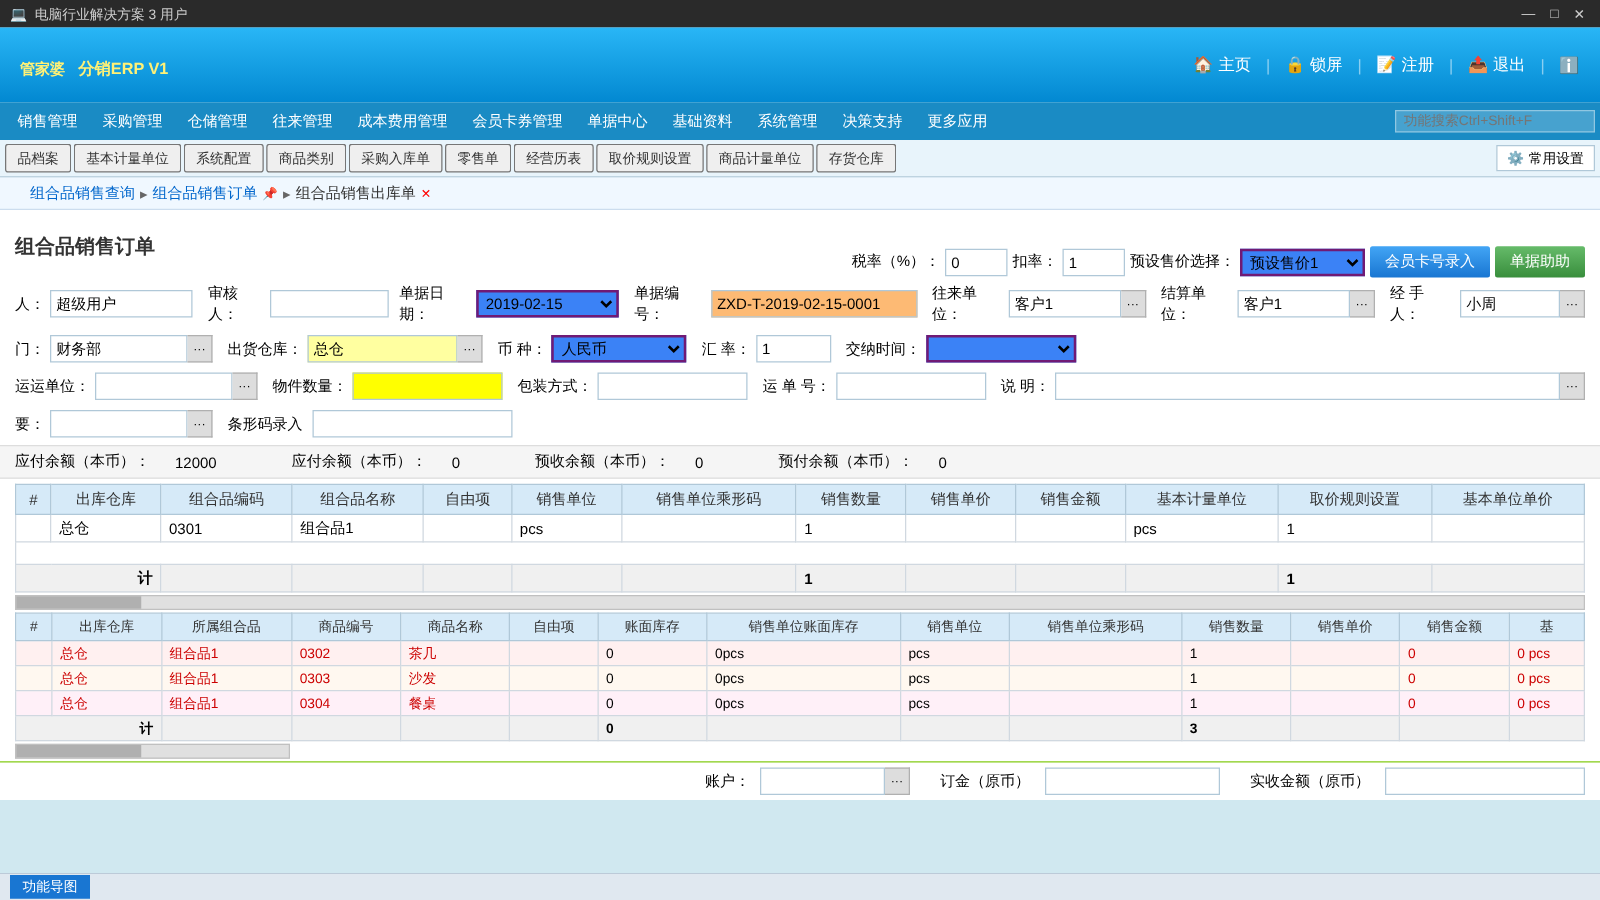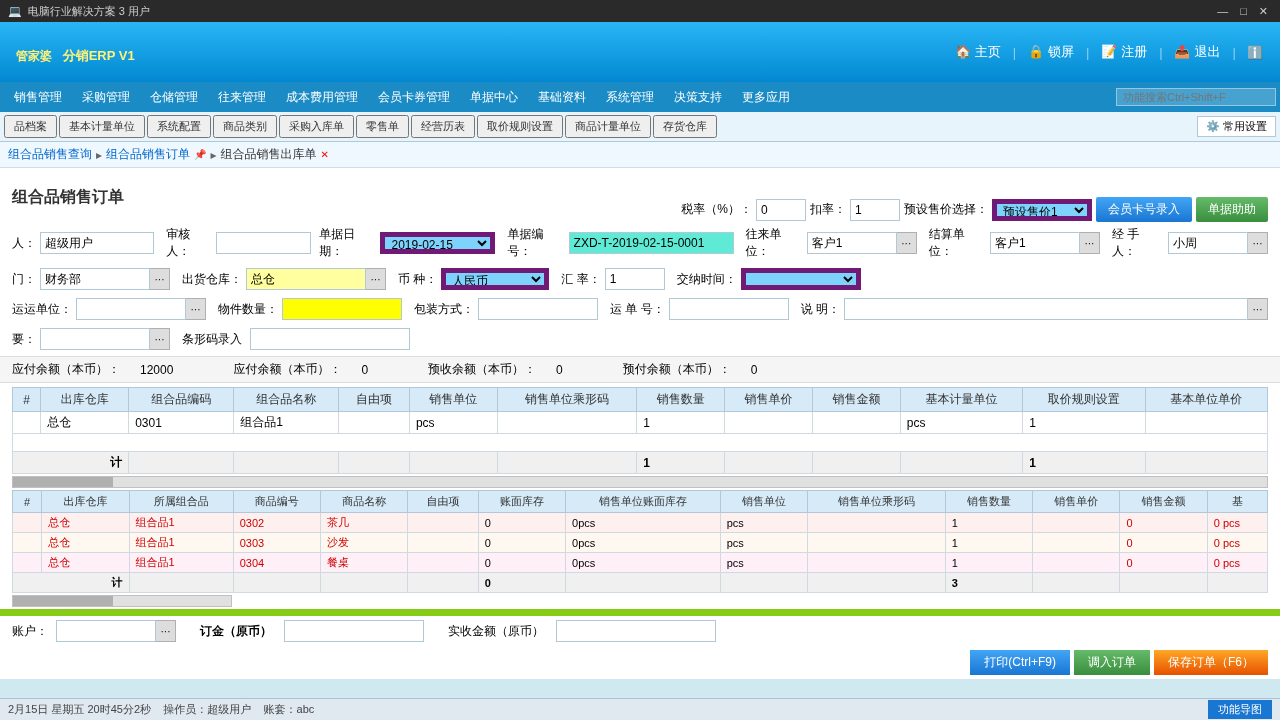--- a/index.html
+++ b/index.html
@@ -24,34 +24,34 @@
     .menu-item { color: white; padding: 0 10px; height: 30px; display: flex; align-items: center; cursor: pointer; font-size: 12px; }
     .menu-right { margin-left: auto; }
     .search-box { background: rgba(255,255,255,0.2); border: 1px solid rgba(255,255,255,0.4); color: white; padding: 2px 6px; font-size: 11px; width: 160px; }
 
     
     .toolbar { background: #e8f4fb; height: 30px; display: flex; align-items: center; padding: 0 4px; border-bottom: 1px solid #b0c8d8; gap: 2px; }
     .toolbar-btn { font-size: 11px; padding: 2px 8px; cursor: pointer; color: #333; }
     .settings-btn { margin-left: auto; background: #fff; border: 1px solid #b0c8d8; padding: 2px 8px; font-size: 11px; cursor: pointer; }
 
     
-    .breadcrumb { background: #f0f8ff; height: 26px; display: flex; align-items: center; padding: 0 8px; border-bottom: 1px solid #cde; gap: 4px; font-size: 12px; }
+    .breadcrumb { background: #f0f8ff; height: 26px; display: flex; align-items: center; padding: 0 24px; border-bottom: 1px solid #cde; gap: 4px; font-size: 12px; }
     .breadcrumb-item { color: #0066cc; cursor: pointer; }
     .breadcrumb-sep { color: #666; }
     .breadcrumb-current { color: #333; }
     .breadcrumb-icon { color: #888; font-size: 10px; }
 
     
     .main-content { background: white; margin: 0; padding: 0; }
     .page-title { font-size: 16px; font-weight: bold; color: #333; padding: 8px 12px 4px; }
     .form-row { display: flex; align-items: center; gap: 4px; margin-bottom: 4px; }
     .form-input { border: 1px solid #b0c8d8; height: 22px; padding: 0 4px; font-size: 12px; background: white; }
     .form-input-code { width: 160px; background: #ffffa0; }
     .form-input-sm { width: 60px; }
-    .form-select { border: 5px solid #701a75; height: 22px; font-size: 12px; background: #7dd3fc; padding: 0 2px; }
+    .form-select { border: 2px solid #701a75; height: 22px; font-size: 12px; background: #3b82f6; padding: 0 2px; }
     .field-with-btn { display: flex; }
     .field-with-btn input { flex: 1; }
     .field-with-btn .dots-btn { background: #ddd; border: 1px solid #b0b0b0; border-left: none; width: 20px; height: 22px; cursor: pointer; display: flex; align-items: center; justify-content: center; font-size: 10px; }
     .btn-blue { background: linear-gradient(180deg, #42a5f5, #1976d2); color: white; border: none; padding: 4px 12px; font-size: 12px; cursor: pointer; border-radius: 2px; }
     .btn-green { background: linear-gradient(180deg, #66bb6a, #388e3c); color: white; border: none; padding: 4px 12px; font-size: 12px; cursor: pointer; border-radius: 2px; }
 
     
     .summary-row { display: flex; align-items: center; padding: 4px 12px; gap: 20px; font-size: 12px; border-top: 1px solid #ddd; border-bottom: 1px solid #ddd; background: #f5f5f5; }
 
     
@@ -185,21 +185,21 @@
     <span style="margin-left:8px;">审核人：</span>
     <div class="field-with-btn" style="width:100px;">
       <input class="form-input" type="text" style="width: 80px;">
     </div>
     <span style="flex:1;"></span>
     <span>单据日期：</span>
     <select class="form-select" style="width:120px;">
       <option>2019-02-15</option>
     </select>
     <span style="margin-left:8px;">单据编号：</span>
-    <input class="form-input form-input-code" type="text" value="ZXD-T-2019-02-15-0001" style="width: 165px; background: #5eead4;">
+    <input class="form-input form-input-code" type="text" value="ZXD-T-2019-02-15-0001" style="width: 165px; background: #fdba74;">
     <span style="margin-left:8px;">往来单位：</span>
     <div class="field-with-btn">
       <input class="form-input" type="text" value="客户1" style="width: 90px;">
       <button class="dots-btn">···</button>
     </div>
     <span style="margin-left:8px;">结算单位：</span>
     <div class="field-with-btn">
       <input class="form-input" type="text" value="客户1" style="width: 90px;">
       <button class="dots-btn">···</button>
     </div>
@@ -416,42 +416,30 @@
             <td></td>
         </tr>
       </tbody>
     </table>
   </div>
 
   <div class="scroll-bar" style="margin:2px 12px; width:220px;">
     <div class="scroll-thumb"></div>
   </div>
 
-  <div class="bottom-form" style="border-top:7px solid #84cc16; padding:4px 12px;">
+  <div class="bottom-form" style="border-top:1px solid #84cc16; padding:4px 12px;justify-content:flex-end;">
     <span>账户：</span>
     <div class="field-with-btn" style="width:120px;">
       <input class="form-input" type="text" style="width: 100px;">
       <button class="dots-btn">···</button>
     </div>
-    <span style="margin-left:16px;font-weight:bold;">订金（原币）</span>
+    <span style="margin-left:16px;">订金（原币）</span>
     <input class="form-input" type="text" style="width: 140px; margin-left: 4px;">
     <span style="margin-left:16px;">实收金额（原币）</span>
     <input class="form-input" type="text" style="width: 160px; margin-left: 4px;">
   </div>
 
-  <div class="bottom-buttons">
-    <button class="btn-print">打印(Ctrl+F9)</button>
-    <button class="btn-import">调入订单</button>
-    <button class="btn-save">保存订单（F6）</button>
-  </div>
 
 </div>
 
 <div class="status-bar">
-  <div>
-    <span>2月15日 星期五 20时45分2秒</span>
-    &nbsp;&nbsp;
-    <span>操作员：超级用户</span>
-    &nbsp;&nbsp;
-    <span>账套：abc</span>
-  </div>
   <div class="status-right">功能导图</div>
 </div>
 
 </body></html>

